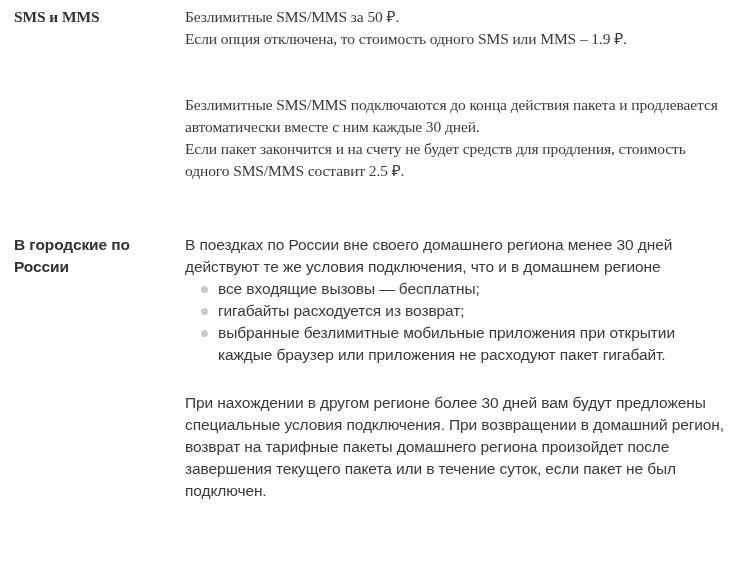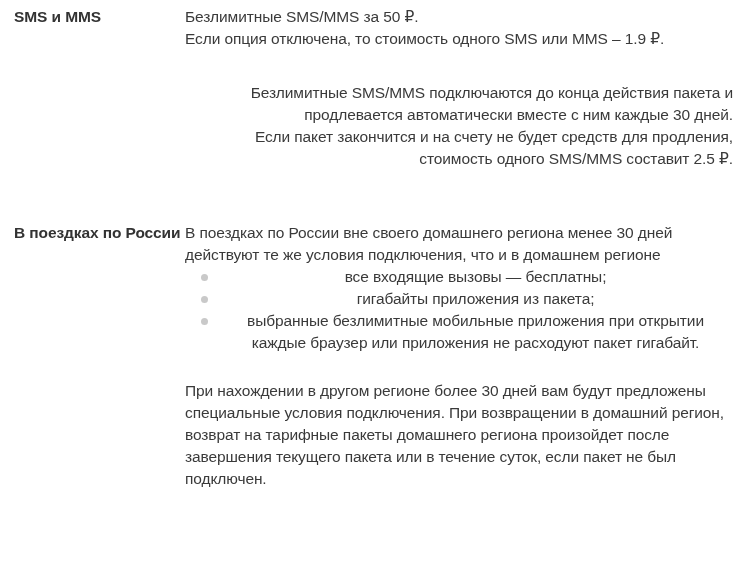--- a/index.html
+++ b/index.html
@@ -18,48 +18,47 @@
     letter-spacing: -0.1px;
     box-sizing: border-box;
     padding: 6px 8px 0 14px;
   }
   .section-row {
     display: flex;
     align-items: flex-start;
   }
   .section-row.sms {
     margin-bottom: 52px;
+    font-family: Liberation Serif, serif;
   }
   .label-col {
     width: 171px;
     flex: 0 0 171px;
     font-weight: bold;
     color: #333333;
   }
   .content-col {
     width: 548px;
     flex: 0 0 548px;
   }
   .para {
     white-space: pre-line;
     margin: 0;
   }
   .para + .para {
-    margin-top: 32px;
-    text-align: right;
+    margin-top: 44px;
   }
   ul.bullet-list {
     list-style: none;
     margin: 0;
     padding: 0;
   }
   ul.bullet-list li {
     position: relative;
     padding-left: 33px;
-    text-align: center;
   }
   ul.bullet-list li .bullet-dot {
     position: absolute;
     left: 16px;
     top: 8px;
     width: 7px;
     height: 7px;
     border-radius: 50%;
     background: #c9c9c9;
   }
@@ -74,31 +73,31 @@
   <div class="label-col">SMS и MMS</div>
   <div class="content-col">
     <p class="para">Безлимитные SMS/MMS за 50 ₽.
 Если опция отключена, то стоимость одного SMS или MMS – 1.9 ₽.</p>
     <p class="para">Безлимитные SMS/MMS подключаются до конца действия пакета и продлевается автоматически вместе с ним каждые 30 дней.
 Если пакет закончится и на счету не будет средств для продления, стоимость одного SMS/MMS составит 2.5 ₽.</p>
   </div>
 </div>
 
 <div class="section-row travel">
-  <div class="label-col">В поездках по России</div>
+  <div class="label-col">В городские по России</div>
   <div class="content-col">
     <p class="para">В поездках по России вне своего домашнего региона менее 30 дней действуют те же условия подключения, что и в домашнем регионе</p>
     <ul class="bullet-list">
       <li>
         <span class="bullet-dot"></span>
         <span>все входящие вызовы — бесплатны;</span>
       </li>
       <li>
         <span class="bullet-dot"></span>
-        <span>гигабайты приложения из пакета;</span>
+        <span>гигабайты расходуется из возврат;</span>
       </li>
       <li>
         <span class="bullet-dot"></span>
         <span>выбранные безлимитные мобильные приложения при открытии каждые браузер или приложения не расходуют пакет гигабайт.</span>
       </li>
     </ul>
     <p class="para outro">При нахождении в другом регионе более 30 дней вам будут предложены специальные условия подключения. При возвращении в домашний регион, возврат на тарифные пакеты домашнего региона произойдет после завершения текущего пакета или в течение суток, если пакет не был подключен.</p>
   </div>
 </div>
 

